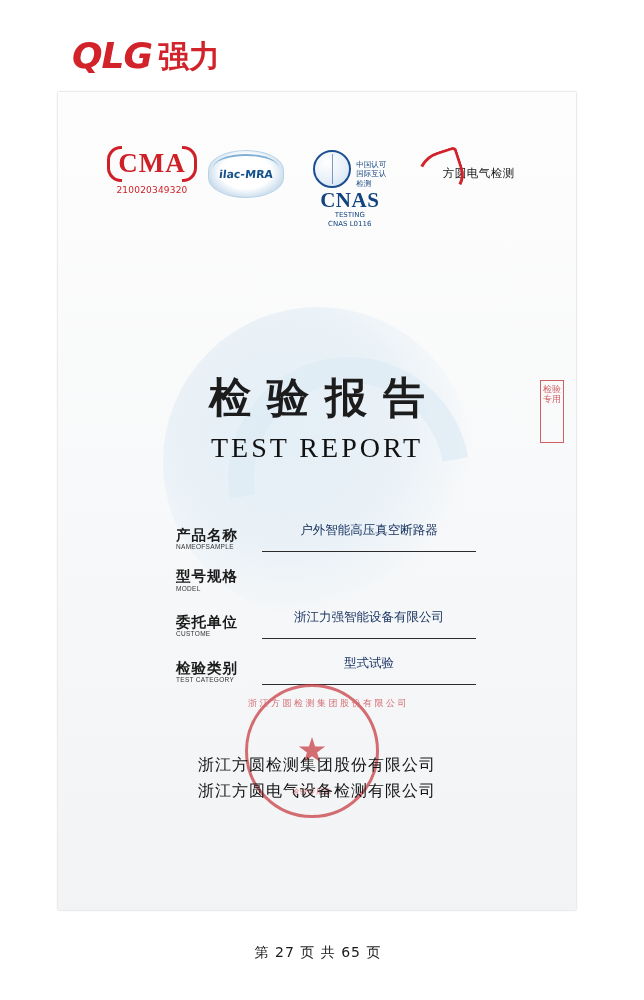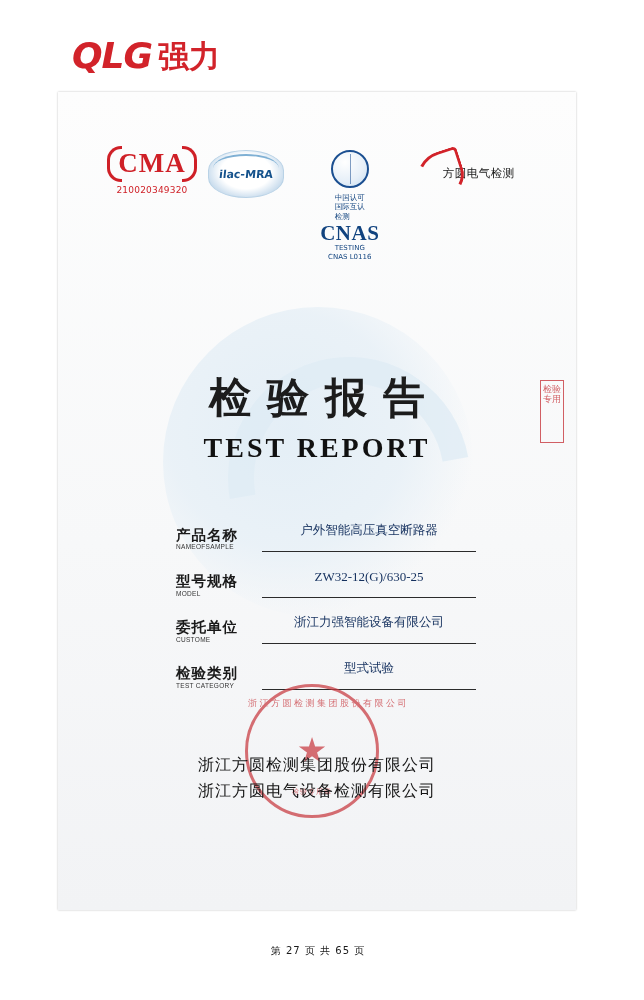--- a/index.html
+++ b/index.html
@@ -140,21 +140,21 @@
   }
   .ilac-arc {
     position: absolute; left: 4px; right: 4px; top: 3px; height: 26px;
     border-top: 2px solid #7fb0d4;
     border-radius: 50%;
   }
 
   
   .cnas { width: 96px; }
   .cnas-top {
-    display: flex; align-items: center; gap: 5px; justify-content: center; flex-direction: column;
+    display: flex; align-items: flex-end; gap: 5px; justify-content: center;
   }
   .cnas-globe {
     width: 34px; height: 34px; border-radius: 50%;
     border: 2px solid #1b4f91;
     background: radial-gradient(circle at 35% 30%, #fff 0%, #e6eff8 60%, #c5dcf0 100%);
     position: relative;
   }
   .cnas-globe:after {
     content: "";
     position: absolute; left: 50%; top: 2px; bottom: 2px; width: 1px;
@@ -240,21 +240,21 @@
     letter-spacing: 16px;
     text-indent: 16px;
     color: #1c1c1c;
     z-index: 4;
   }
   .title-en {
     position: absolute;
     left: 0; right: 0; top: 340px;
     text-align: center;
     font-family: "Liberation Serif", serif;
-    font-weight: 700;
+    font-weight: 400;
     font-size: 28px;
     letter-spacing: 3px;
     color: #111;
     z-index: 4;
   }
 
   
   .fields {
     position: absolute;
     left: 118px;
@@ -375,21 +375,21 @@
     letter-spacing: 0;
     z-index: 5;
   }
 
   
   .footer {
     position: absolute;
     left: 0; right: 8px; top: 944px;
     text-align: center;
     font-family: "DejaVu Sans", sans-serif;
-    font-size: 10px;
+    font-size: 14px;
     color: #1a1a1a;
     letter-spacing: 1px;
   }
 </style>
 </head>
 <body>
 
 <div class="brand">
   <span class="brand-qlg">QLG</span>
   <span class="brand-cn">强力</span>
@@ -441,21 +441,20 @@
         <div class="label-en">NAMEOFSAMPLE</div>
       </div>
       <div class="field-value">户外智能高压真空断路器</div>
     </div>
 
     <div class="field-row">
       <div class="field-label">
         <div class="label-cn">型号规格</div>
         <div class="label-en">MODEL</div>
       </div>
-      <div class="field-value latin">ZW32-12(G)/630-25</div>
     </div>
 
     <div class="field-row">
       <div class="field-label">
         <div class="label-cn">委托单位</div>
         <div class="label-en">CUSTOME</div>
       </div>
       <div class="field-value">浙江力强智能设备有限公司</div>
     </div>
 

